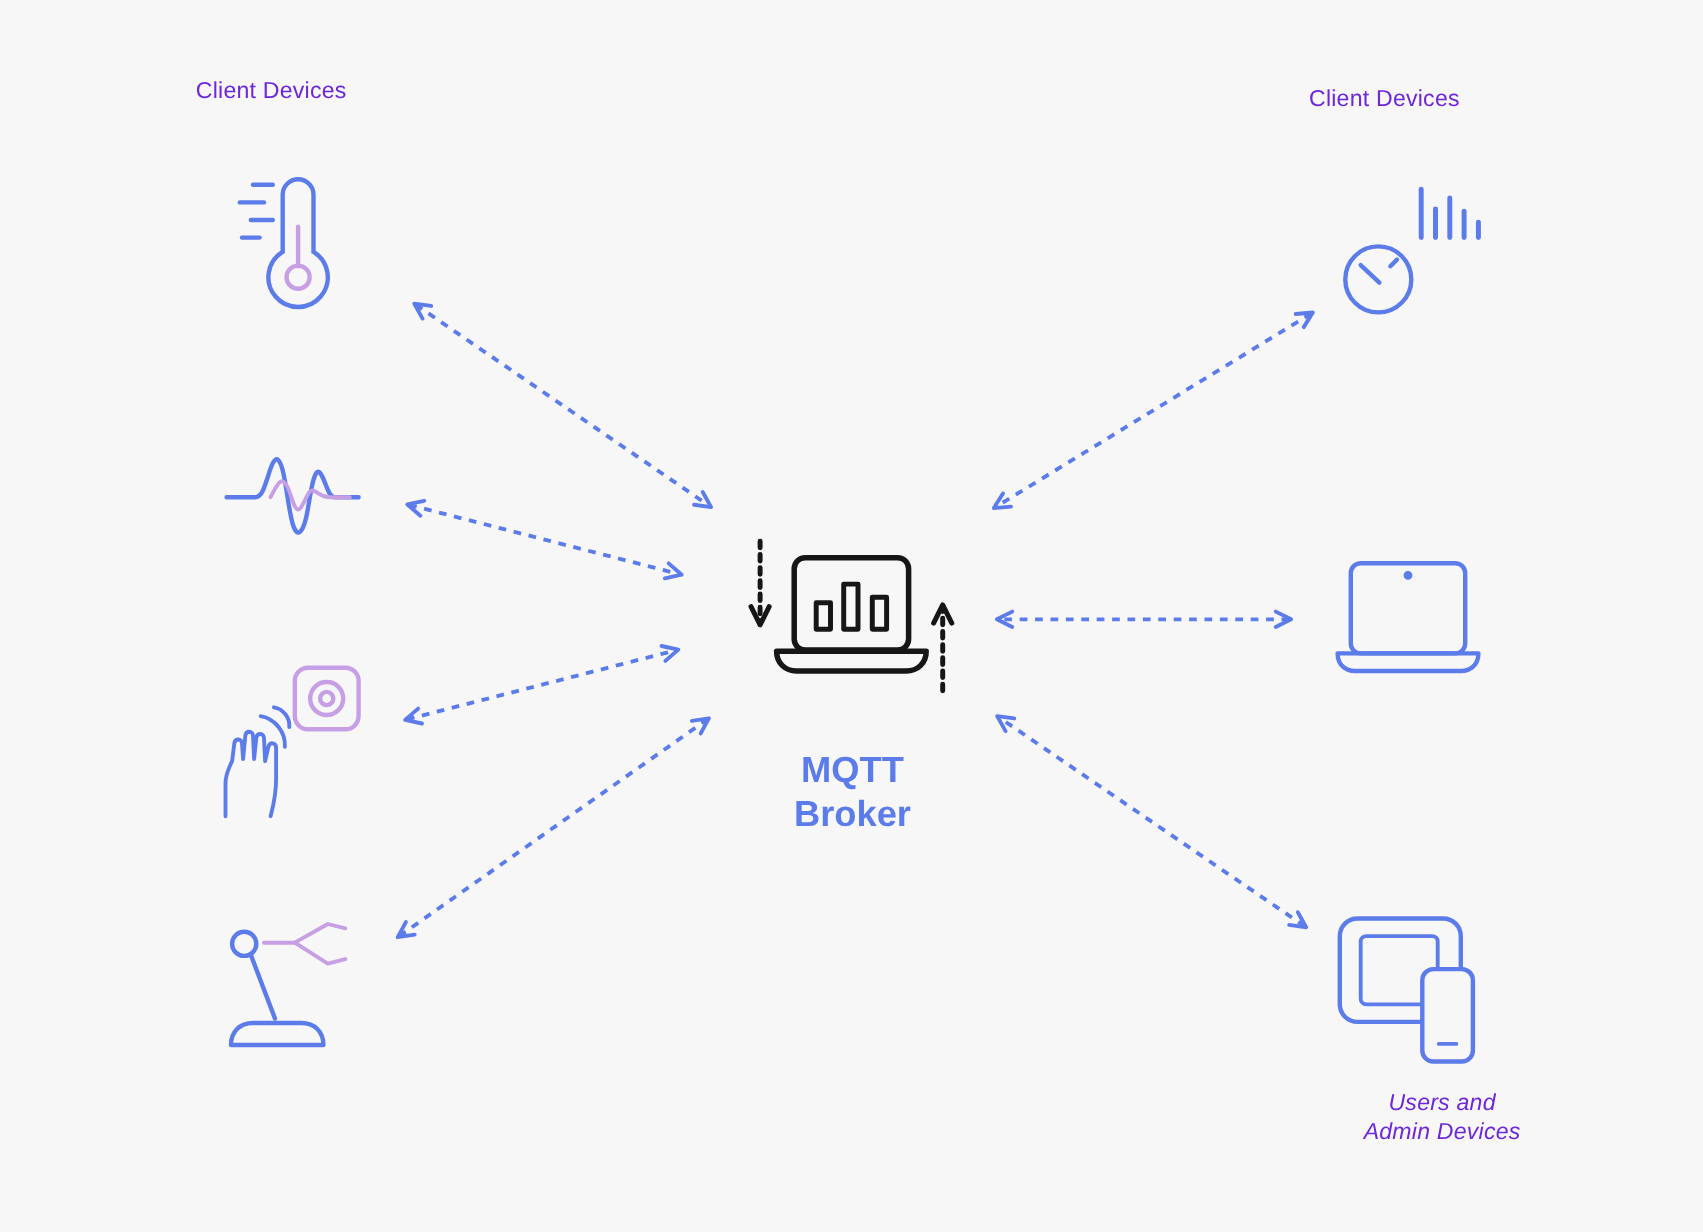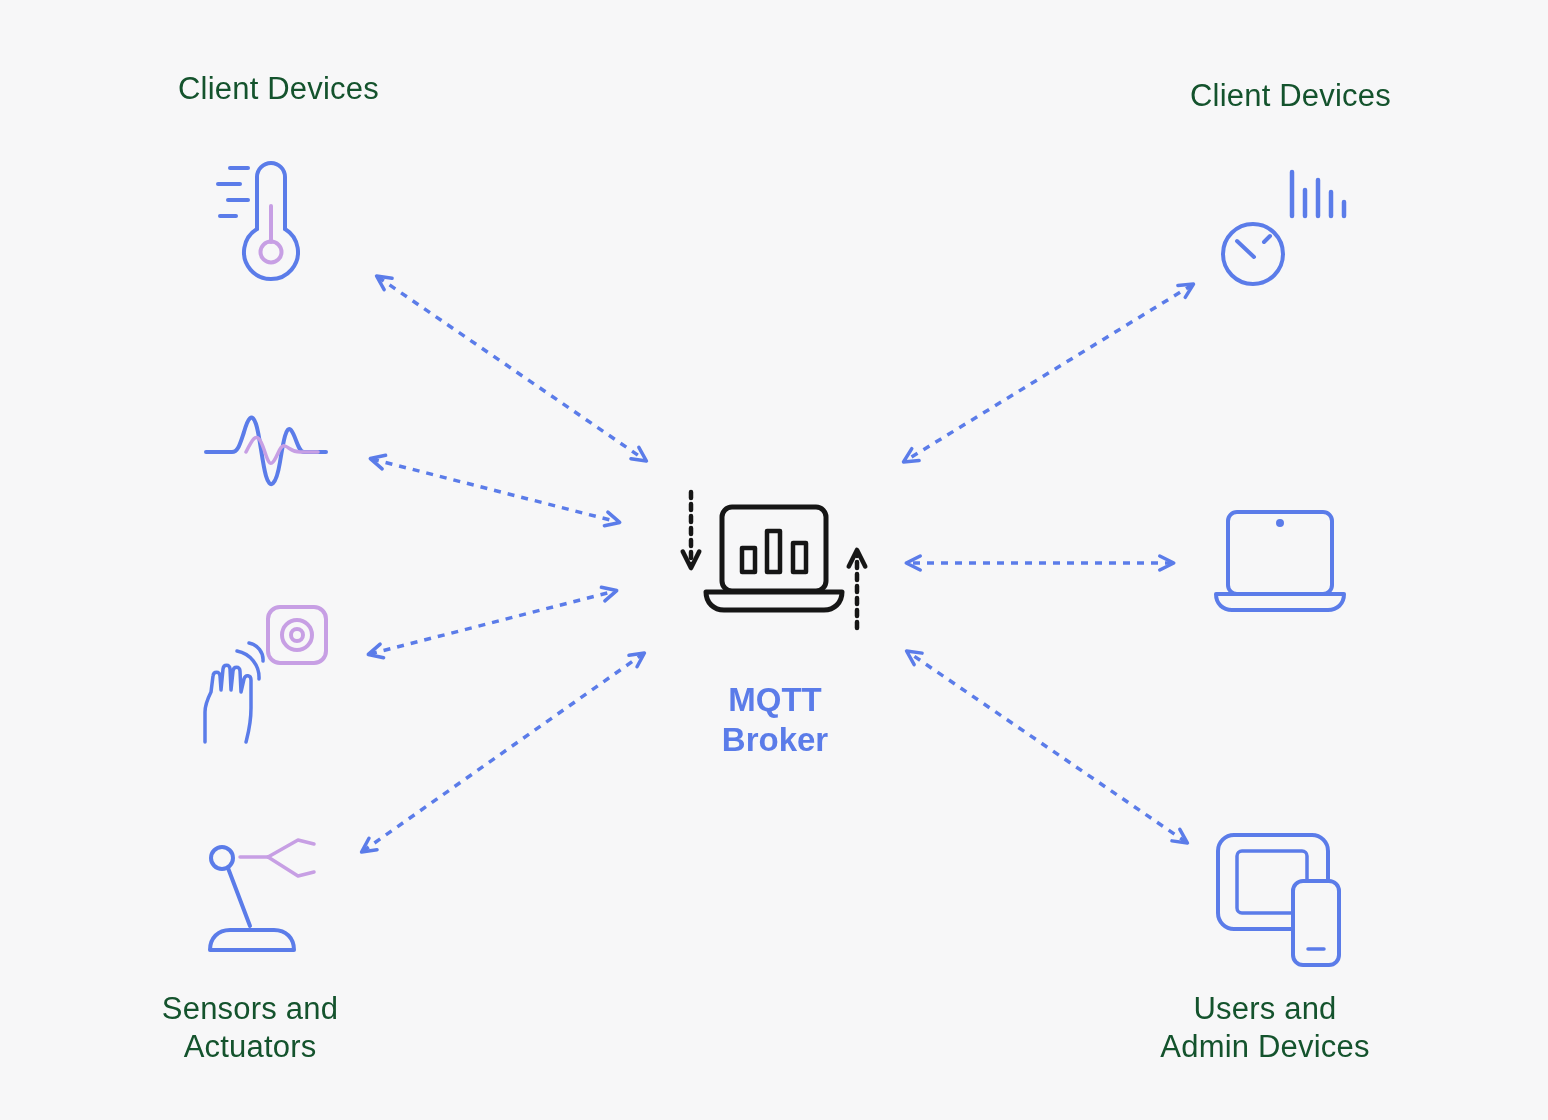--- a/index.html
+++ b/index.html
@@ -5,22 +5,22 @@
   html,body{margin:0;padding:0;}
   .canvas{
     position:relative;
     width:1548px;height:1120px;
     background:#f7f7f8;
     overflow:hidden;
     font-family:"Liberation Sans", sans-serif;
   }
   .label{
     position:absolute;
-    color:#14532d;
-    font-size:31px;
+    color:#6d28d9;
+    font-size:21px;
     font-weight:500;
     letter-spacing:.2px;
     white-space:pre-line;
     line-height:1.22;
   }
   .label.center-text{text-align:center;}
   .broker-label{
     position:absolute;
     left:655px;top:680px;width:240px;
     text-align:center;
@@ -138,22 +138,20 @@
       <rect x="1237" y="851" width="70" height="62" rx="5" fill="none" stroke-width="3.5"></rect>
       <rect x="1293" y="881" width="46" height="84" rx="10" fill="#f7f7f8"></rect>
       <line x1="1308" y1="949" x2="1324" y2="949" stroke-width="3.5"></line>
     </g>
   </svg>
 
   <div class="label" style="left:178px;top:70px;">Client Devices</div>
 
   <div class="label" style="left:1190px;top:77px;">Client Devices</div>
 
-  <div class="label center-text" style="left:120px;top:990px;width:260px;">Sensors and
-Actuators</div>
 
-  <div class="label center-text" style="left:1120px;top:990px;width:290px;">Users and
+  <div class="label center-text" style="left:1166px;top:990px;width:290px;font-style:italic;">Users and
 Admin Devices</div>
 
   <div class="broker-label">MQTT
 Broker</div>
 
 </div>
 
 </body></html>

